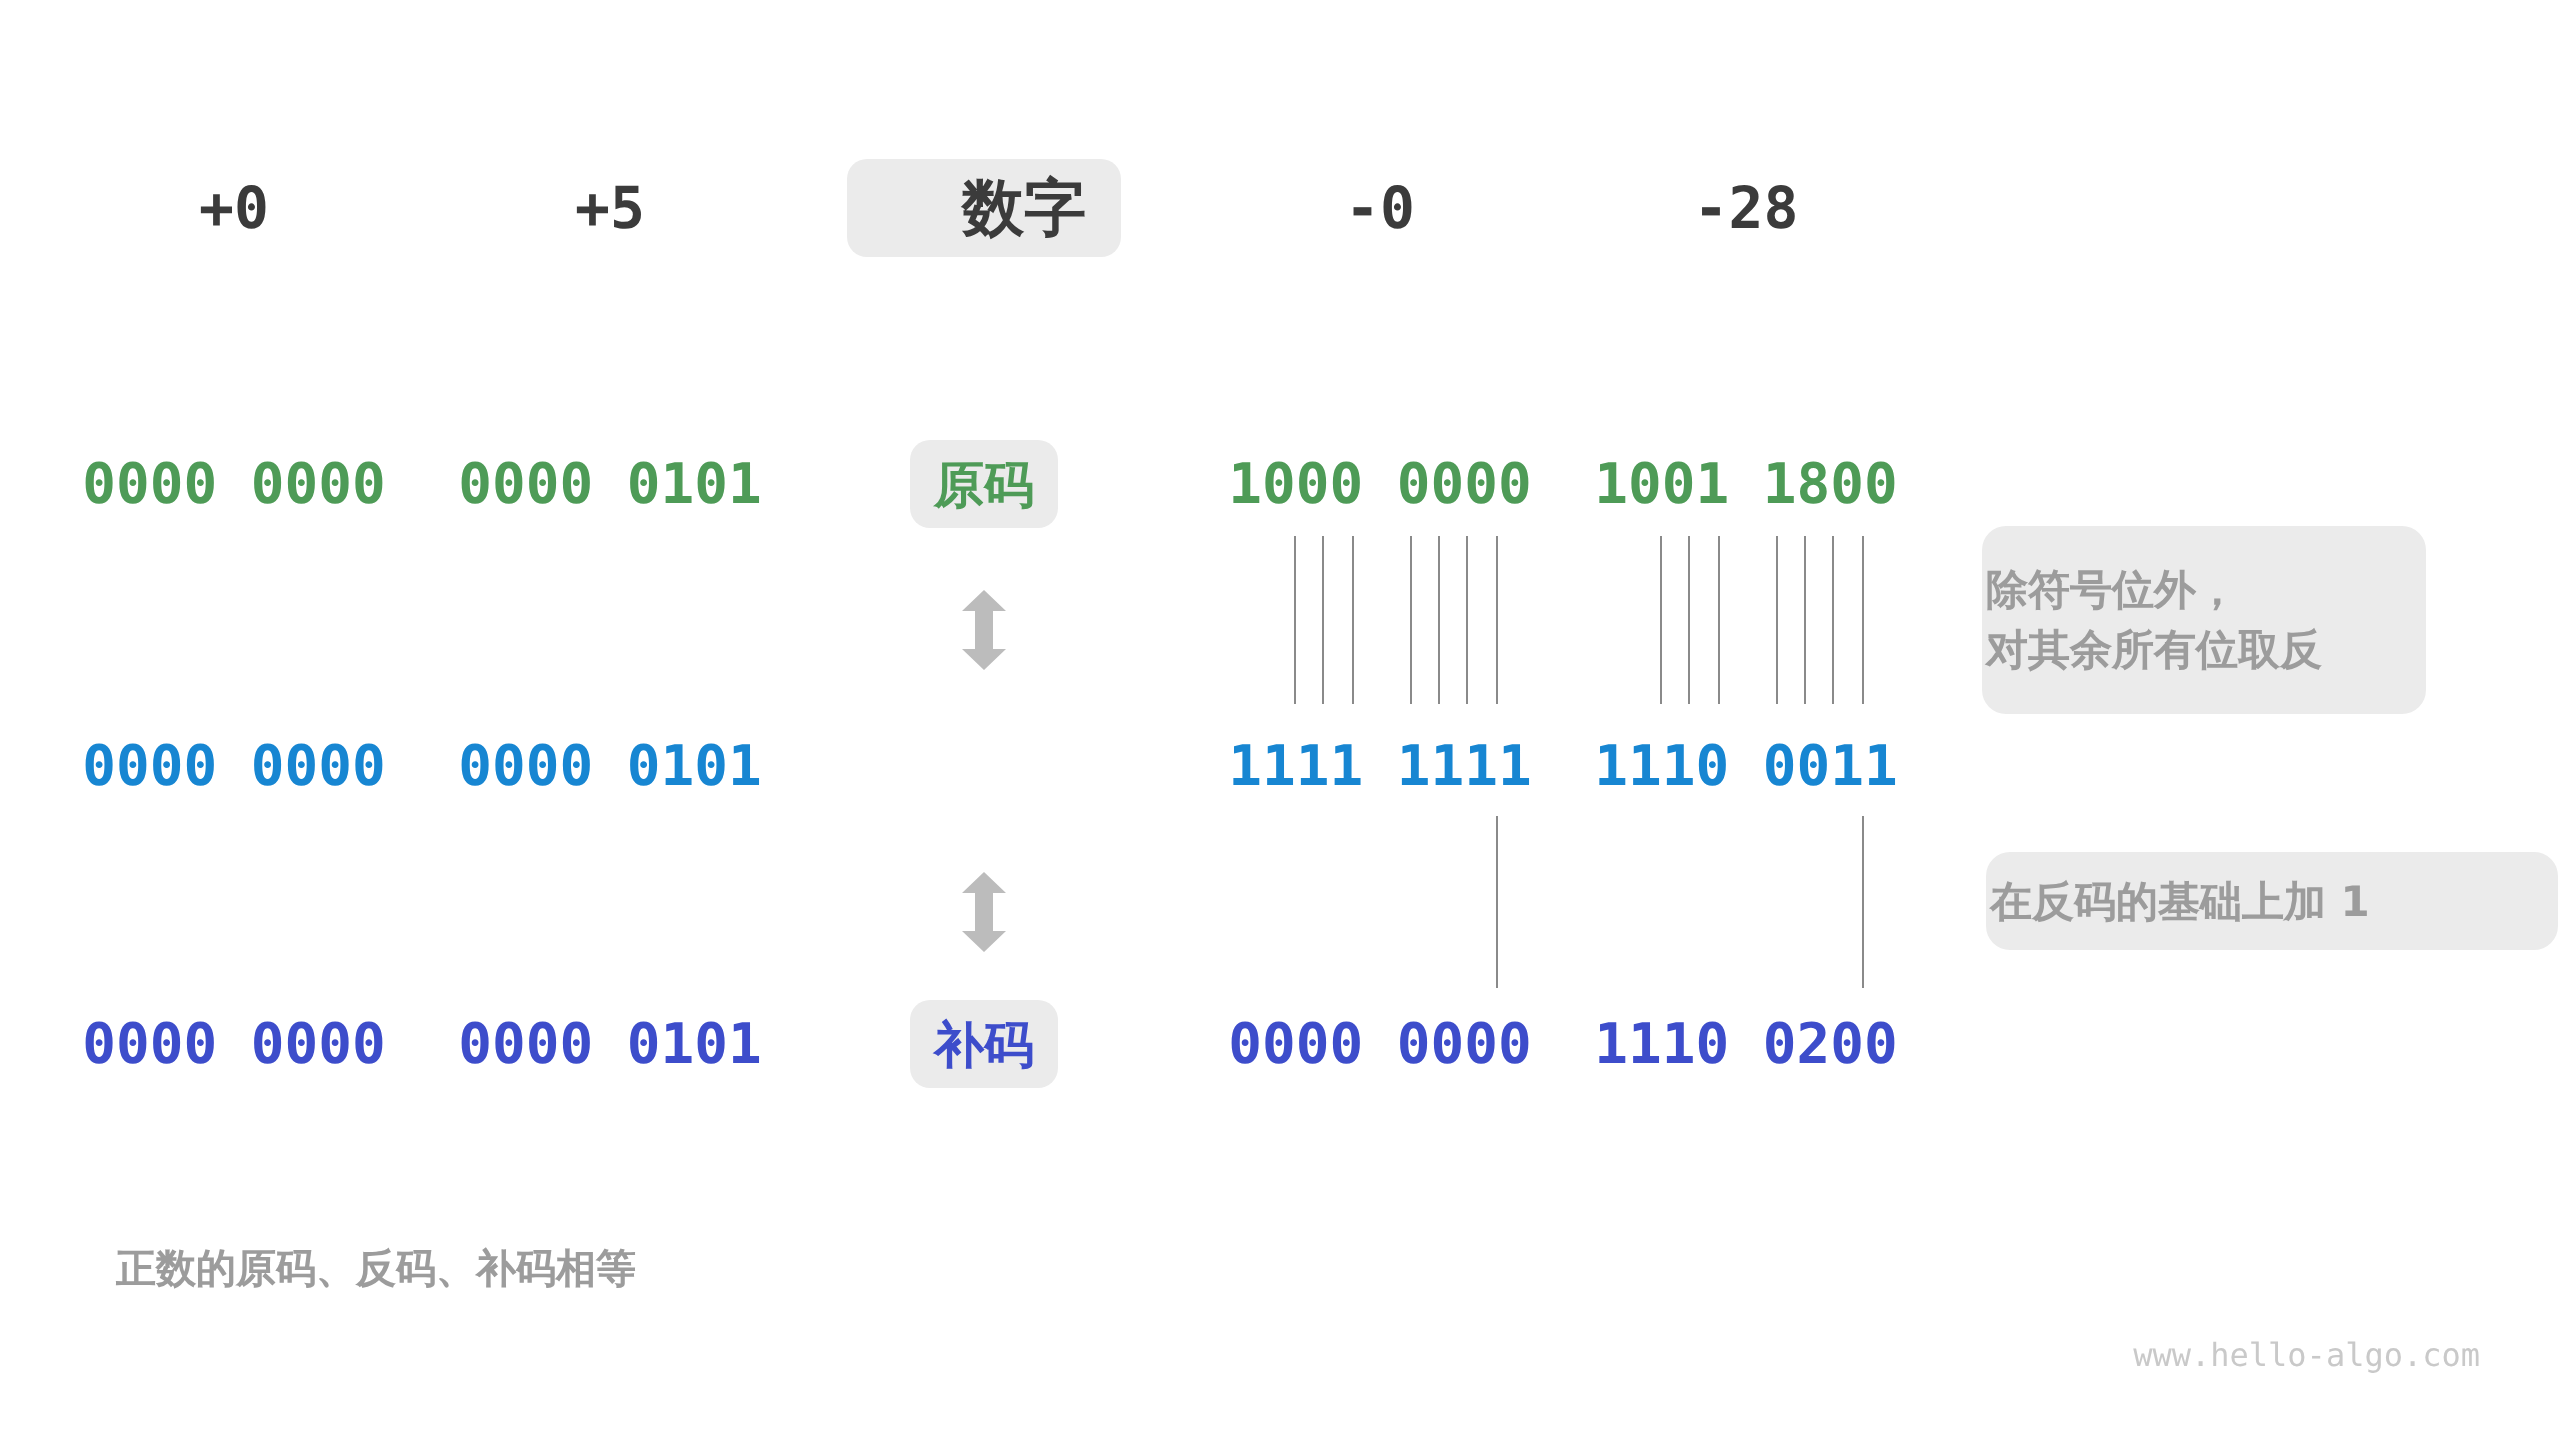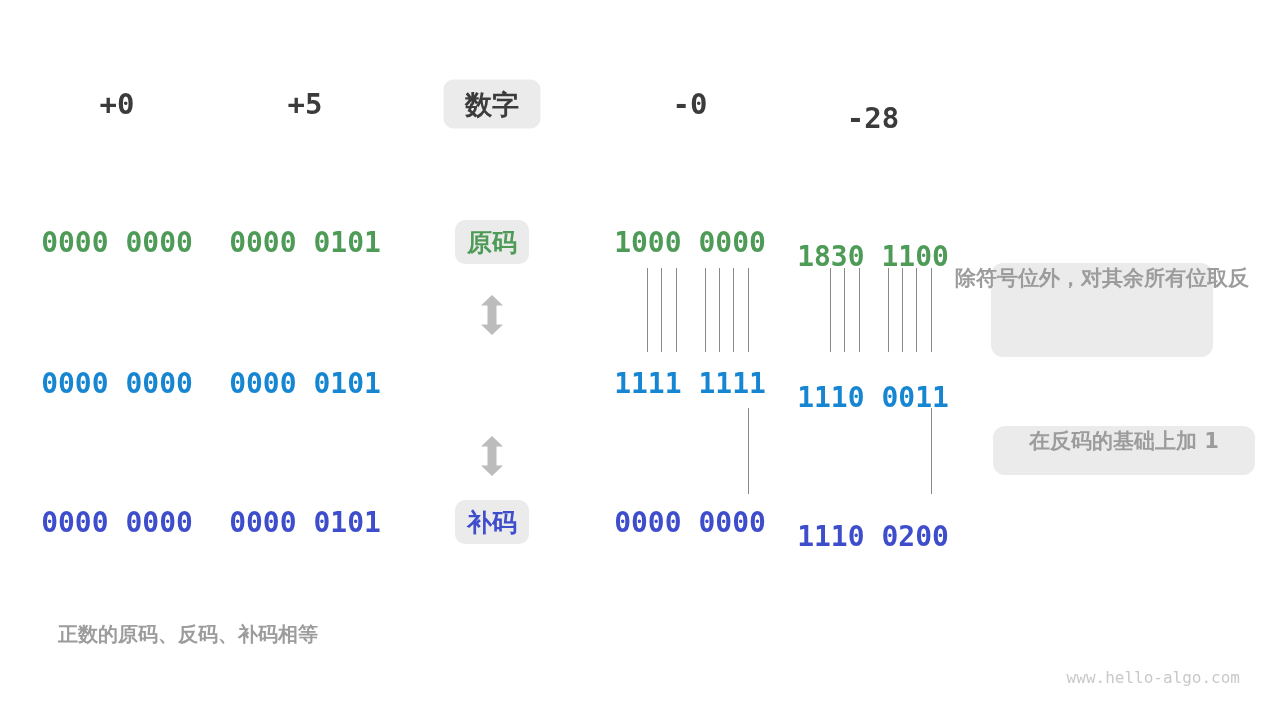--- a/index.html
+++ b/index.html
@@ -9,21 +9,21 @@
     height: 720px;
     background: #ffffff;
     overflow: hidden;
     font-family: "DejaVu Sans", "Liberation Sans", sans-serif;
   }
 
   
   .cx-0 { left: 117px; }
   .cx-1 { left: 305px; }
   .cx-2 { left: 690px; }
-  .cx-3 { left: 873px; margin-top: 14px; }
+  .cx-3 { left: 873px; }
   .cx-c { left: 492px; }
   .ry-h { top: 104px; }
   .ry-0 { top: 242px; }
   .ry-1 { top: 383px; }
   .ry-2 { top: 522px; }
 
   .num-header {
     position: absolute;
     transform: translate(-50%, -50%);
     font-family: "DejaVu Sans Mono", "Liberation Mono", monospace;
@@ -49,21 +49,21 @@
   .chip {
     position: absolute;
     transform: translate(-50%, -50%);
     background: var(--chip-background);
     border-radius: 10px;
     display: flex;
     align-items: center;
     justify-content: center;
     font-weight: bold;
   }
-  .header-chip { width: 97px; height: 49px; font-size: 27px; }
+  .header-chip { width: 97px; height: 49px; font-size: 31px; padding-left: 40px; }
   .row-chip    { width: 74px; height: 44px; font-size: 25px; }
 
   .arrow {
     position: absolute;
     left: 492px;
     transform: translateX(-50%);
     line-height: 0;
   }
   .arrow-0 { top: 295px; }
   .arrow-1 { top: 436px; }
@@ -72,27 +72,28 @@
 
   .note {
     position: absolute;
     background: var(--chip-background);
     border-radius: 12px;
     color: var(--muted-gray);
     font-weight: bold;
     font-size: 21px;
     line-height: 30px;
     display: flex;
+    flex-direction: column;
     justify-content: center;
     padding: 0 2px;
     box-sizing: border-box;
     white-space: pre;
   }
   .note-0 { left: 991px; top: 263px; width: 222px; height: 94px; }
-  .note-1 { left: 993px; top: 426px; width: 262px; height: 49px; }
+  .note-1 { left: 993px; top: 426px; width: 286px; height: 49px; }
 
   .caption {
     position: absolute;
     top: 620px;
     font-weight: bold;
     font-size: 20px;
     line-height: 28px;
     color: var(--muted-gray);
     white-space: pre;
   }
@@ -115,21 +116,21 @@
 
   <span class="num-header cx-0 ry-h">+0</span>
   <span class="num-header cx-1 ry-h">+5</span>
   <span class="num-header cx-2 ry-h">-0</span>
   <span class="num-header cx-3 ry-h">-28</span>
   <div class="chip header-chip c-ink cx-c ry-h">数字</div>
 
   <span class="bin c-green cx-0 ry-0">0000 0000</span>
   <span class="bin c-green cx-1 ry-0">0000 0101</span>
   <span class="bin c-green cx-2 ry-0">1000 0000</span>
-  <span class="bin c-green cx-3 ry-0">1830 1100</span>
+  <span class="bin c-green cx-3 ry-0">1001 1800</span>
   <div class="chip row-chip c-green cx-c ry-0">原码</div>
 
   <span class="bin c-blue cx-0 ry-1">0000 0000</span>
   <span class="bin c-blue cx-1 ry-1">0000 0101</span>
   <span class="bin c-blue cx-2 ry-1">1111 1111</span>
   <span class="bin c-blue cx-3 ry-1">1110 0011</span>
 
   <span class="bin c-indigo cx-0 ry-2">0000 0000</span>
   <span class="bin c-indigo cx-1 ry-2">0000 0101</span>
   <span class="bin c-indigo cx-2 ry-2">0000 0000</span>

